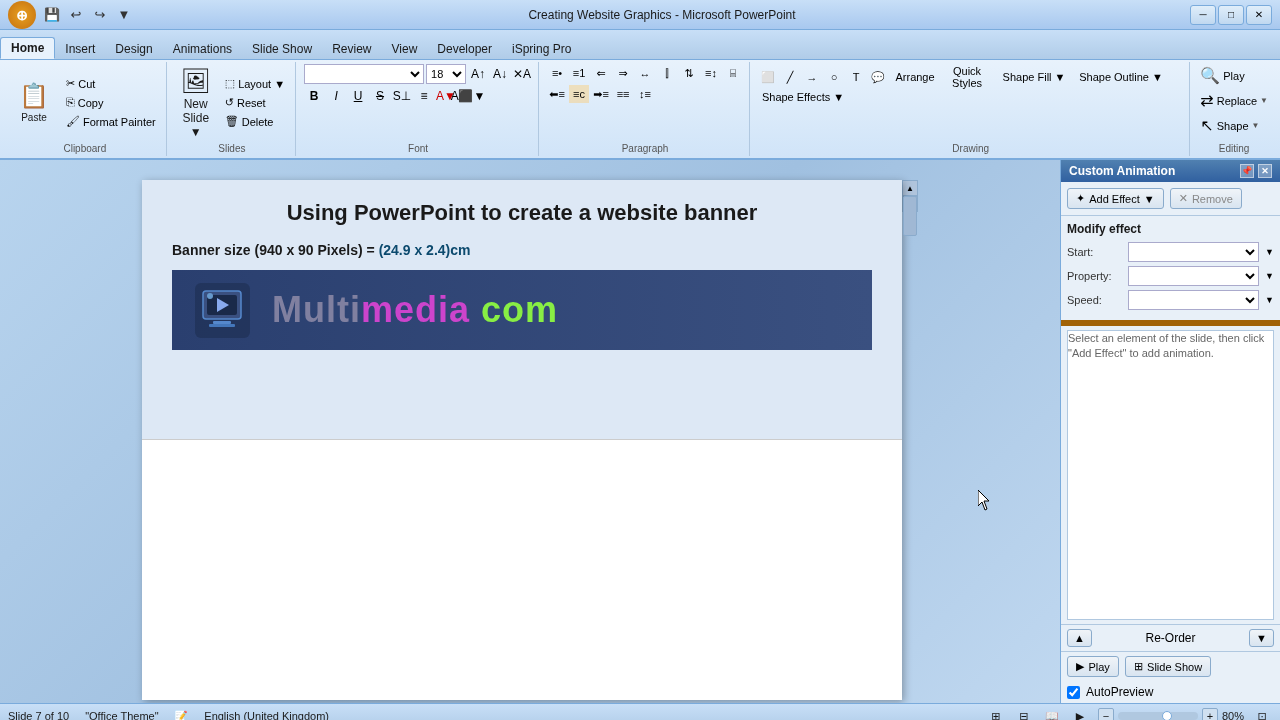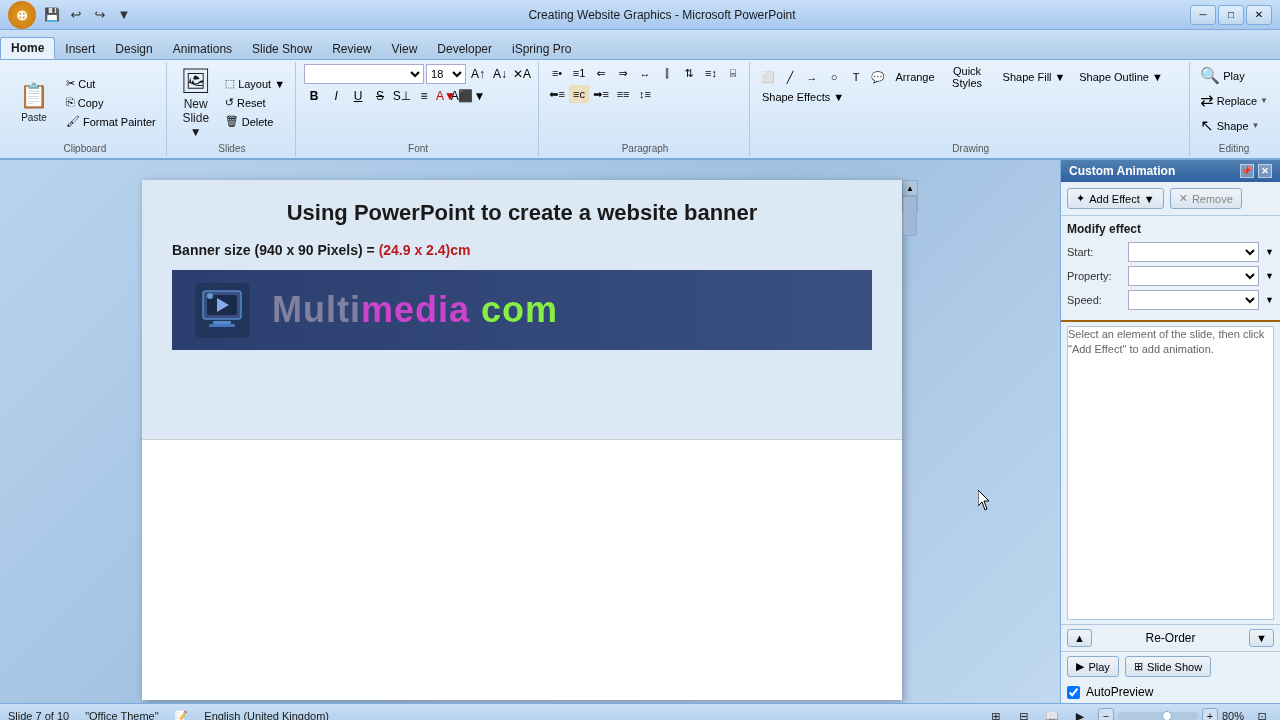--- a/index.html
+++ b/index.html
@@ -132,21 +132,21 @@
       margin-bottom: 16px;
     }
 
     #banner-size-text {
       font-size: 14px;
       font-weight: bold;
       color: #1a1a1a;
       margin-bottom: 12px;
     }
 
-    #banner-size-highlight { color: #b91c1c; }
+    #banner-size-highlight { color: #0c4a6e; }
 
     #banner-container {
       width: 100%;
       height: 80px;
       background: linear-gradient(to right, #2a3f6f, #3a5080);
       display: flex;
       align-items: center;
       padding: 0 20px;
       gap: 20px;
       margin-top: 10px;
@@ -231,21 +231,21 @@
       border-radius: 3px;
       padding: 3px 8px;
       font-size: 11px;
       cursor: pointer;
       display: flex;
       align-items: center;
       gap: 4px;
       color: #888;
     }
 
-    #modify-effect-section { padding: 6px; border-bottom: 2px solid #a16207; }
+    #modify-effect-section { padding: 6px; border-bottom: 6px solid #a16207; }
     #modify-effect-section .section-title { font-size: 12px; font-weight: bold; color: #1a1a1a; margin-bottom: 6px; }
     .modify-row { display: flex; align-items: center; margin-bottom: 4px; gap: 6px; }
     .modify-label { font-size: 11px; color: #333; width: 55px; }
     .modify-select { flex: 1; height: 20px; font-size: 11px; border: 1px solid #aac; background: white; }
 
     #animation-list {
       flex: 1;
       background: white;
       margin: 4px 6px;
       border: 1px solid #b0c8e0;

